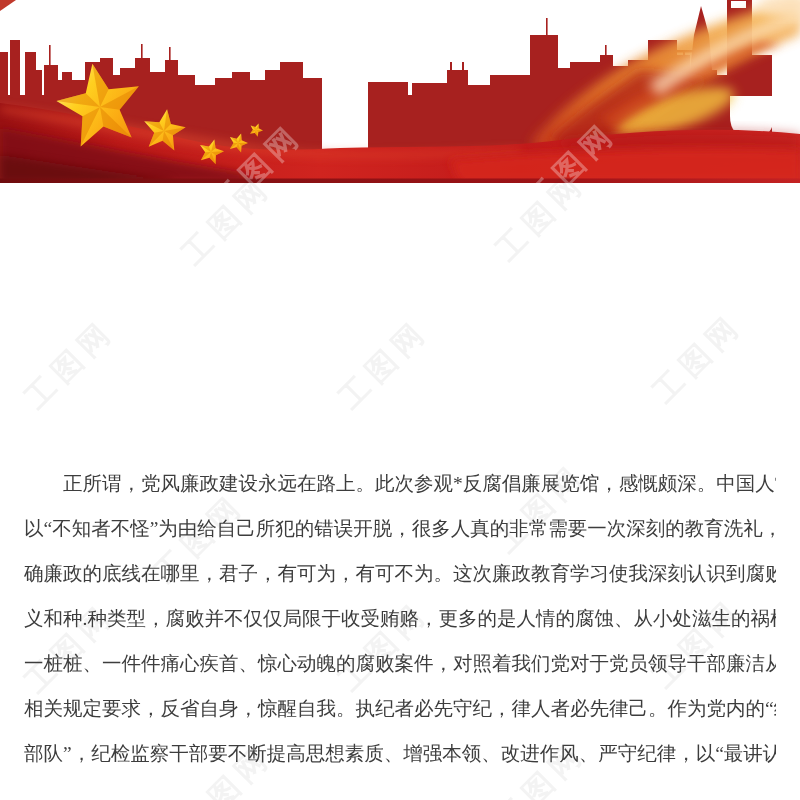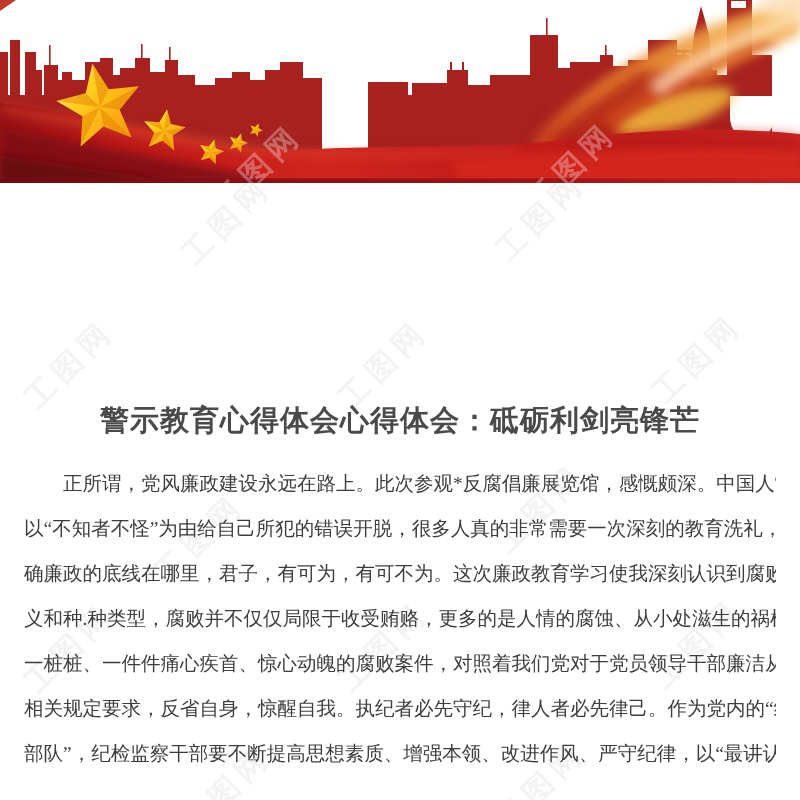--- a/index.html
+++ b/index.html
@@ -128,21 +128,20 @@
   <div class="wm wm-gray" style="left:319px;top:344px;">工图网</div>
   <div class="wm wm-gray" style="left:633px;top:338px;">工图网</div>
   <div class="wm wm-gray" style="left:135px;top:518px;">工图网</div>
   <div class="wm wm-gray" style="left:476px;top:488px;">工图网</div>
   <div class="wm wm-gray" style="left:5px;top:628px;">工图网</div>
   <div class="wm wm-gray" style="left:319px;top:626px;">工图网</div>
   <div class="wm wm-gray" style="left:633px;top:623px;">工图网</div>
   <div class="wm wm-gray" style="left:162px;top:770px;">工图网</div>
   <div class="wm wm-gray" style="left:476px;top:766px;">工图网</div>
 
-  <div class="doc-title">警示教育心得体会心得体会：砥砺利剑亮锋芒</div>
 
   <div class="doc-body">
     <div class="doc-line first">正所谓，党风廉政建设永远在路上。此次参观*反腐倡廉展览馆，感慨颇深。中国人常常</div>
     <div class="doc-line">以“不知者不怪”为由给自己所犯的错误开脱，很多人真的非常需要一次深刻的教育洗礼，明</div>
     <div class="doc-line">确廉政的底线在哪里，君子，有可为，有可不为。这次廉政教育学习使我深刻认识到腐败的定</div>
     <div class="doc-line">义和种.种类型，腐败并不仅仅局限于收受贿赂，更多的是人情的腐蚀、从小处滋生的祸根。</div>
     <div class="doc-line">一桩桩、一件件痛心疾首、惊心动魄的腐败案件，对照着我们党对于党员领导干部廉洁从政的</div>
     <div class="doc-line">相关规定要求，反省自身，惊醒自我。执纪者必先守纪，律人者必先律己。作为党内的“纪律</div>
     <div class="doc-line">部队”，纪检监察干部要不断提高思想素质、增强本领、改进作风、严守纪律，以“最讲认真”</div>
   </div>

